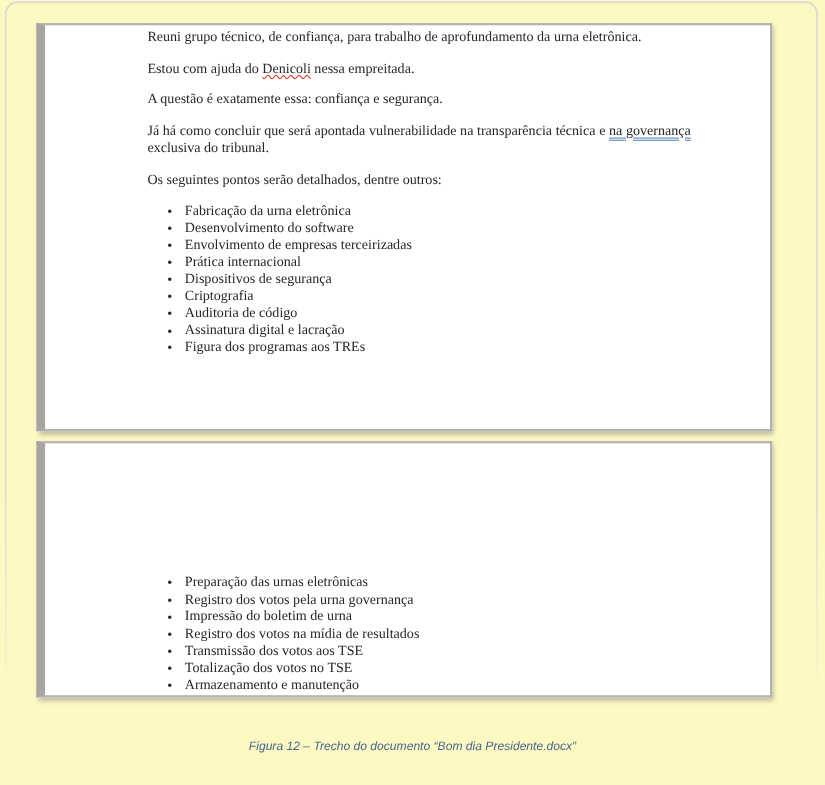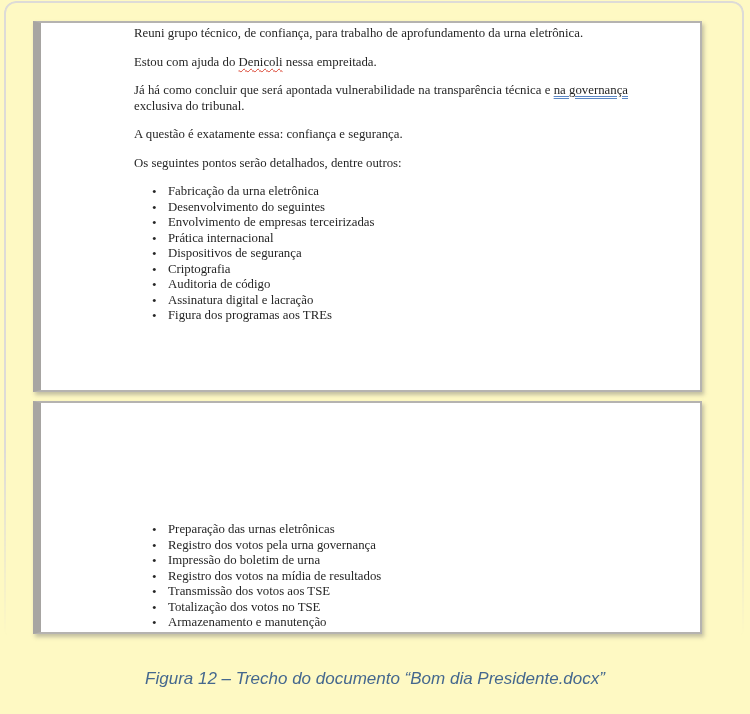--- a/index.html
+++ b/index.html
@@ -71,42 +71,42 @@
     top: 0;
     font-size: 13px;
   }
   .caption {
     position: absolute;
     left: 0; right: 0;
     top: 668px;
     text-align: center;
     font-family: "Liberation Sans", "DejaVu Sans", sans-serif;
     font-style: italic;
-    font-size: 17px;
+    font-size: 11px;
     line-height: 22px;
     color: #45688e;
   }
 </style>
 </head>
 <body>
 
 <div class="stage">
 
   <div class="frame"></div>
 
   <div class="doc-page page-1">
     <div class="page-content doc-text">
       <p>Reuni grupo técnico, de confiança, para trabalho de aprofundamento da urna eletrônica.</p>
       <p><span>Estou com ajuda do </span><span class="spellcheck">Denicoli</span><span> nessa empreitada.</span></p>
+      <p>A questão é exatamente essa: confiança e segurança.</p>
       <p><span>Já há como concluir que será apontada vulnerabilidade na transparência técnica e </span><span class="grammar">na&nbsp;</span><wbr><span class="grammar">governança</span><span> exclusiva do tribunal.</span></p>
-      <p>A questão é exatamente essa: confiança e segurança.</p>
       <p>Os seguintes pontos serão detalhados, dentre outros:</p>
       <ul class="doc-bullets">
         <li>Fabricação da urna eletrônica</li>
-        <li>Desenvolvimento do seguintes</li>
+        <li>Desenvolvimento do software</li>
         <li>Envolvimento de empresas terceirizadas</li>
         <li>Prática internacional</li>
         <li>Dispositivos de segurança</li>
         <li>Criptografia</li>
         <li>Auditoria de código</li>
         <li>Assinatura digital e lacração</li>
         <li>Figura dos programas aos TREs</li>
       </ul>
     </div>
   </div>

